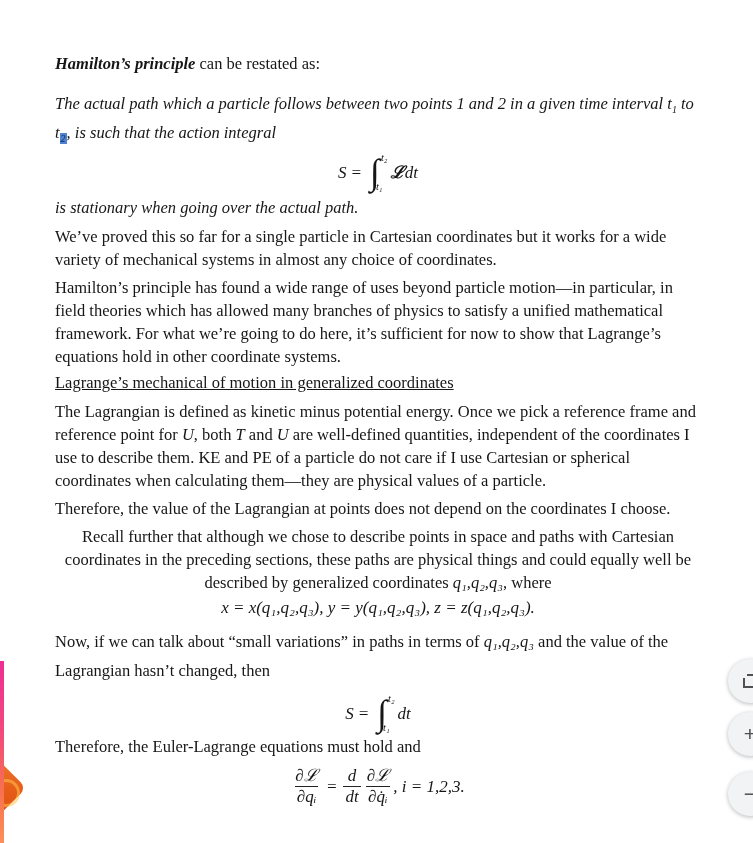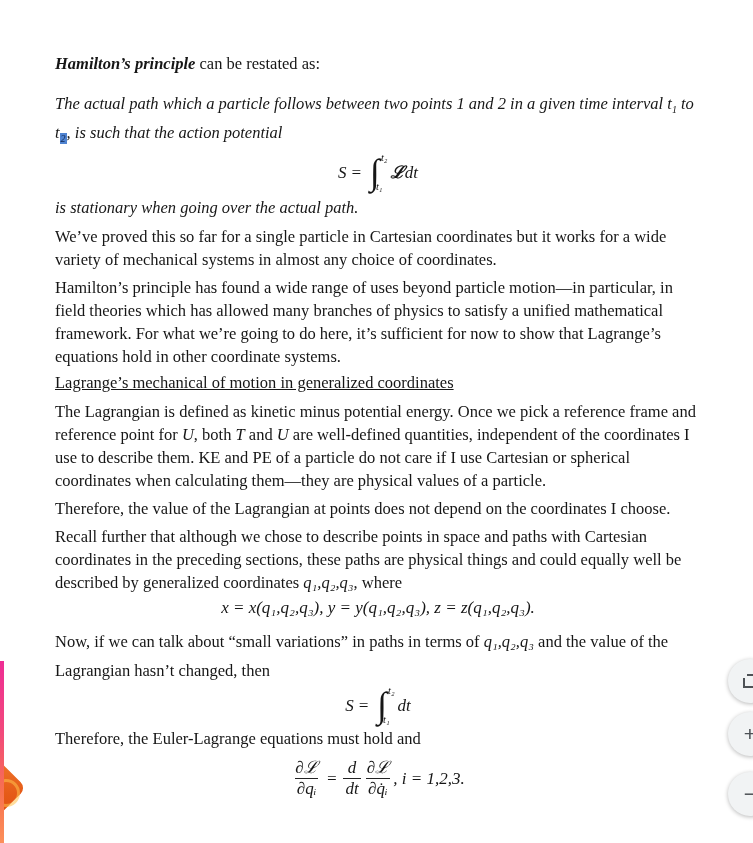--- a/index.html
+++ b/index.html
@@ -15,22 +15,22 @@
     box-sizing: border-box;
     width: 753px; height: 843px;
     padding: 52px 52px 0 55px;
     font-size: 16.5px;
     line-height: 23px;
   }
   p { margin: 0 0 5px 0; }
   .mb14 { margin-bottom: 14px; }
   .mb6  { margin-bottom: 6px; }
   .mb3  { margin-bottom: 3px; }
-  .mb2  { margin-bottom: 2px; }
-  .mb0  { margin-bottom: 0; }
+  .mb2  { margin-bottom: 2px; text-align: center; }
+  .mb0  { margin-bottom: 8px; }
   .italic { font-style: italic; }
   .bold-italic { font-weight: bold; font-style: italic; }
   .lh-tall { line-height: 29px; }
   .heading {
     text-decoration: underline;
     margin: 0 0 6px 0;
   }
   sub { font-size: 10px; line-height: 0; }
   .imath { font-style: italic; }
   .hl {
@@ -139,21 +139,21 @@
     background: linear-gradient(180deg, #ee2d94 0%, #f24a7b 40%, #f7724f 72%, #fc8f5a 100%);
   }
 </style>
 </head>
 <body>
 
 <div class="page">
 
   <p class="mb14"><span class="bold-italic">Hamilton’s principle</span><span> can be restated as:</span></p>
 
-  <p class="italic lh-tall"><span>The actual path which a particle follows between two points 1 and 2 in a given time interval </span><span class="imath"><span>t</span><sub>1</sub></span><span> to </span><span class="imath"><span>t</span><sub class="hl">2</sub></span><span>, is such that the action potential</span></p>
+  <p class="italic lh-tall"><span>The actual path which a particle follows between two points 1 and 2 in a given time interval </span><span class="imath"><span>t</span><sub>1</sub></span><span> to </span><span class="imath"><span>t</span><sub class="hl">2</sub></span><span>, is such that the action integral</span></p>
 
   <div class="equation eq-int">
     <span class="eq-row">
       <span>S</span>
       <span class="eq-rel">=</span>
       <span class="int-glyph">∫</span>
       <span class="int-limits">
           <span class="up">t₂</span>
           <span class="lo">t₁</span>
         </span>

